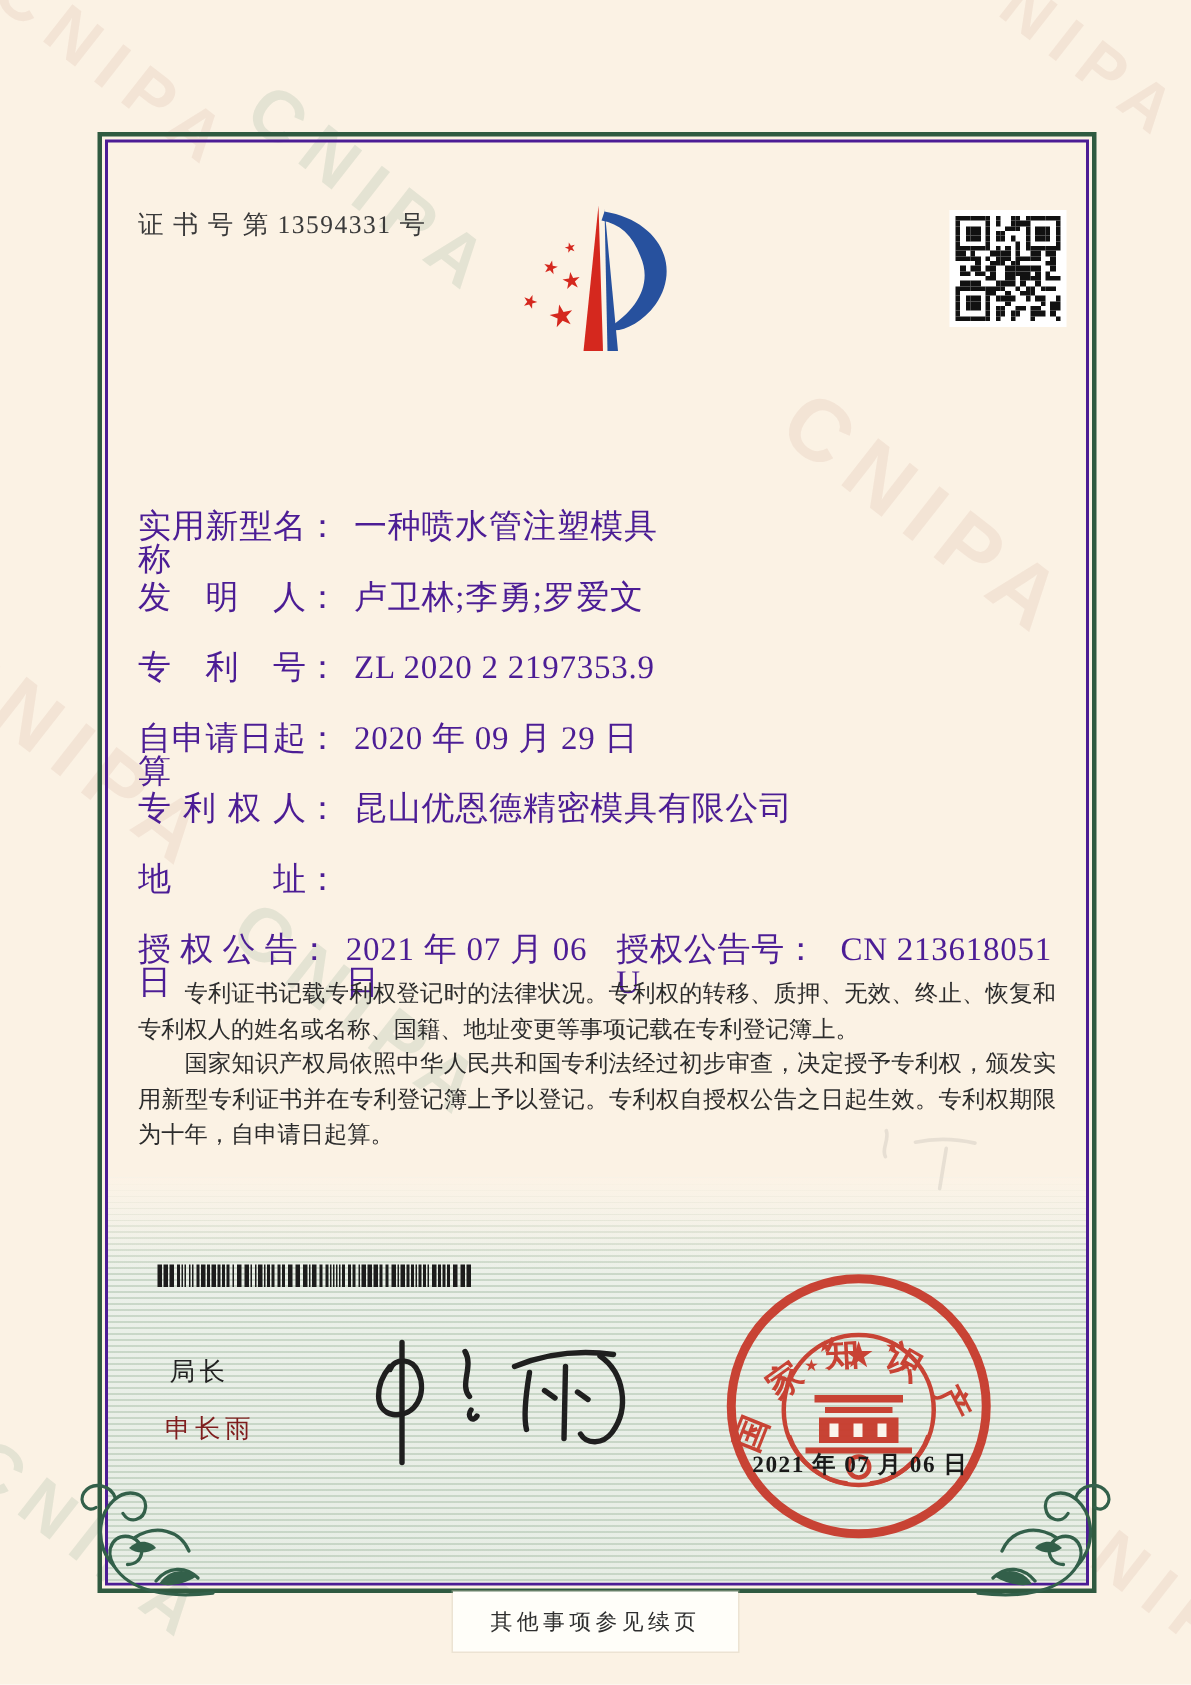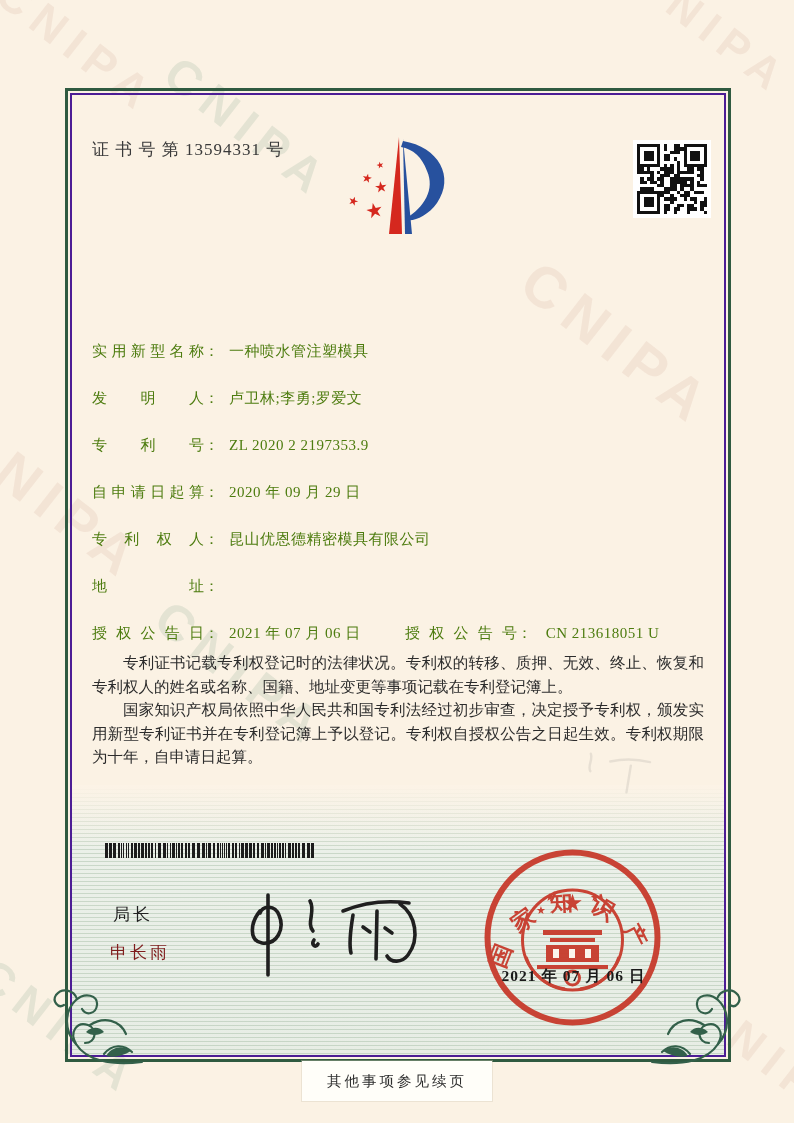--- a/index.html
+++ b/index.html
@@ -24,21 +24,21 @@
   
   .cert-no{position:absolute;left:20px;top:43px;font-size:17px;letter-spacing:1px;color:#3a3a3a;}
   .logo{position:absolute;left:261px;top:36px;width:135px;height:112px;}
   .qr{position:absolute;left:561px;top:45px;width:78px;height:78px;background:#fff;padding:4px;box-sizing:border-box;}
   .qr-grid{display:grid;grid-template-columns:repeat(21,1fr);grid-template-rows:repeat(21,1fr);width:70px;height:70px;}
   .qr-grid i{display:block;}
   .qr-grid i.d{background:#111;}
   .title{position:absolute;left:0;right:0;top:142px;text-align:center;
          font-size:40px;font-weight:bold;letter-spacing:7px;color:#141414;}
   
-  .fields{position:absolute;left:20px;top:245px;right:14px;font-size:15px;color:#4d7c0f;}
+  .fields{position:absolute;left:20px;top:245px;right:14px;font-size:22px;color:#4c1d95;}
   .row{height:47px;display:flex;align-items:flex-start;line-height:22px;}
   .flabel{display:inline-block;width:112px;text-align:justify;text-align-last:justify;}
   .colon{display:inline-block;}
   .fvalue{margin-left:10px;letter-spacing:.5px;}
   .grant-a{display:inline-flex;min-width:313px;}
   
   .paras{position:absolute;left:20px;right:20px;top:556px;font-size:15.5px;line-height:23.6px;
          color:#2c2c2c;text-align:justify;}
   .paras p{margin:0;text-indent:2em;}
   

